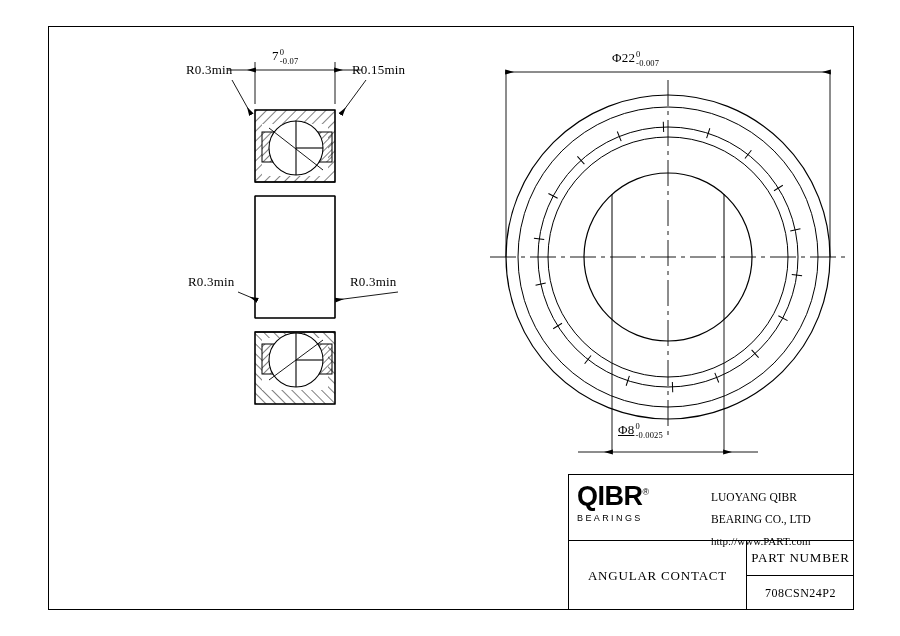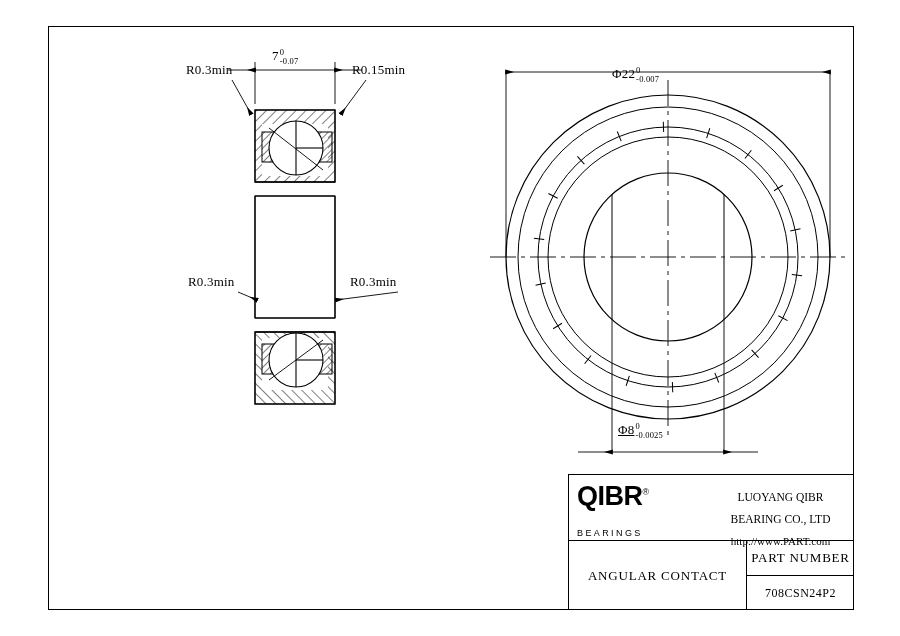--- a/index.html
+++ b/index.html
@@ -84,28 +84,27 @@
   }
   .logo-reg {
     font-size: 9px;
     vertical-align: super;
     font-weight: normal;
   }
   .logo-sub {
     font-family: "Liberation Sans", sans-serif;
     font-size: 9px;
     letter-spacing: 2.4px;
-    margin-top: 18px;
+    margin-top: 3px;
   }
   .tb-company {
     position: absolute;
     left: 142px;
     top: 12px;
     right: 4px;
-    text-align: center;
     font-size: 11.5px;
     line-height: 1.9;
   }
   .tb-company .url { font-size: 11px; }
   .tb-bottom {
     display: flex;
     height: 69px;
   }
   .tb-left {
     width: 178px;
@@ -286,21 +285,21 @@
 
   <div class="lbl" style="left:186px; top:62px;">R0.3min</div>
   <div class="lbl" style="left:352px; top:62px;">R0.15min</div>
   <div class="lbl" style="left:188px; top:274px;">R0.3min</div>
   <div class="lbl" style="left:350px; top:274px;">R0.3min</div>
 
   <div class="lbl" style="left:272px; top:48px;">
     <span>7</span><span class="tol"><span>0</span><span>-0.07</span></span>
   </div>
 
-  <div class="lbl" style="left:612px; top:66px;">
+  <div class="lbl" style="left:612px; top:50px;">
     <span>Φ22</span><span class="tol"><span>0</span><span>-0.007</span></span>
   </div>
 
   <div class="lbl" style="left:618px; top:422px;text-decoration:underline;">
     <span>Φ8</span><span class="tol"><span>0</span><span>-0.0025</span></span>
   </div>
 
   <div class="titleblock">
     <div class="tb-top">
       <div class="tb-logo">

